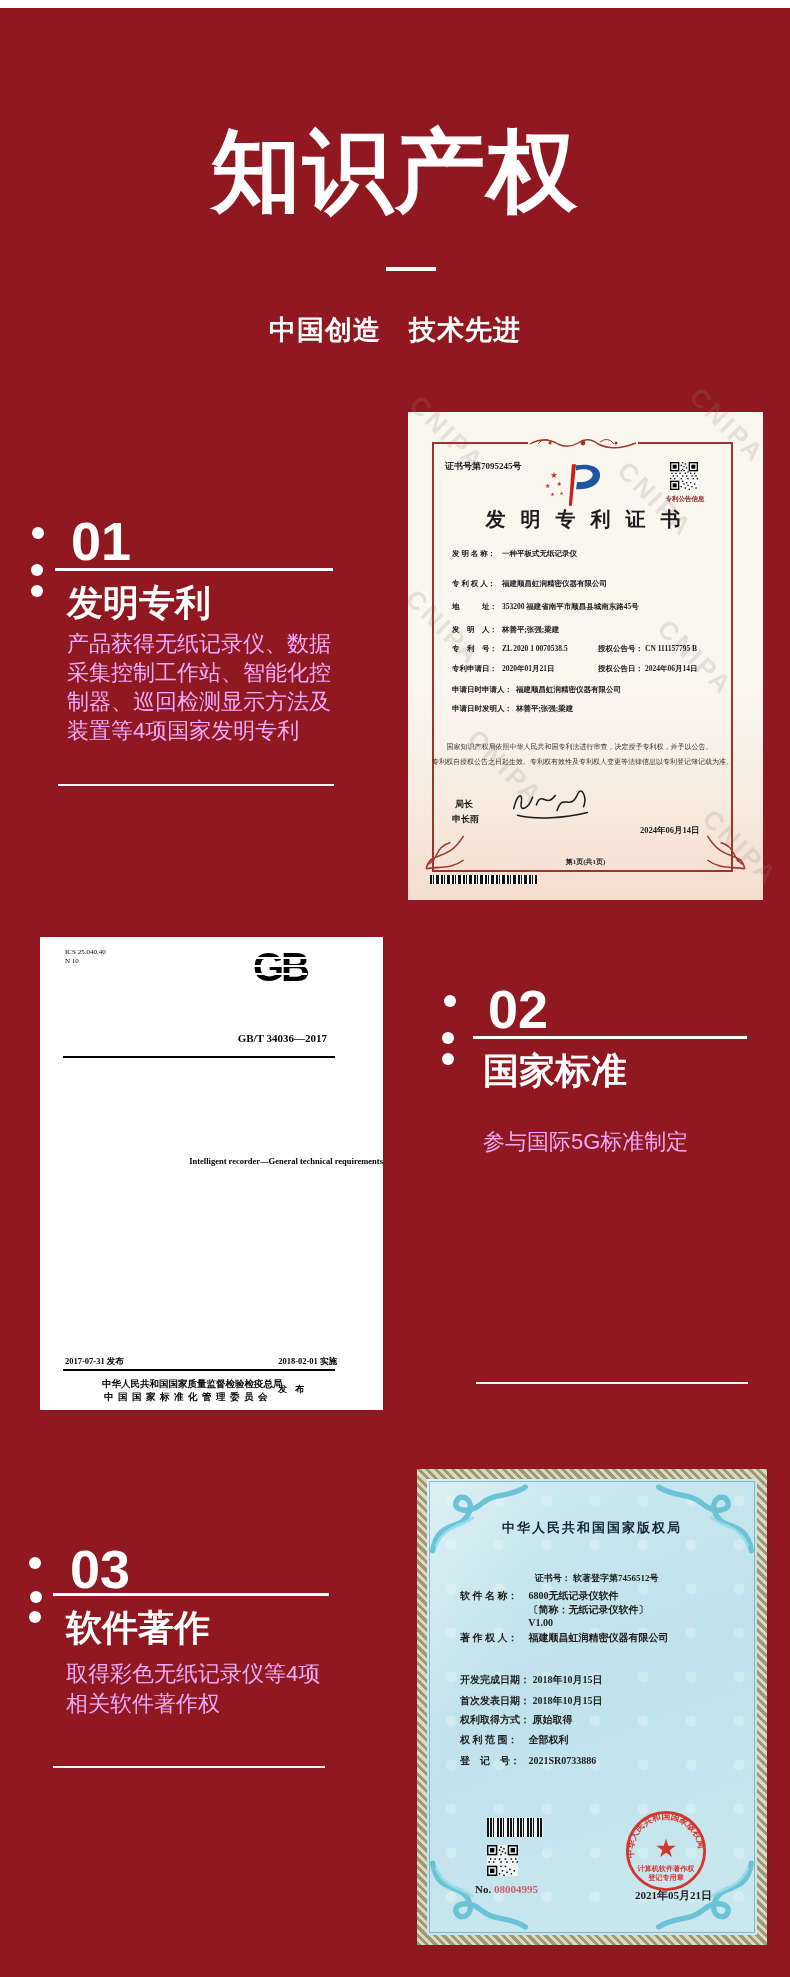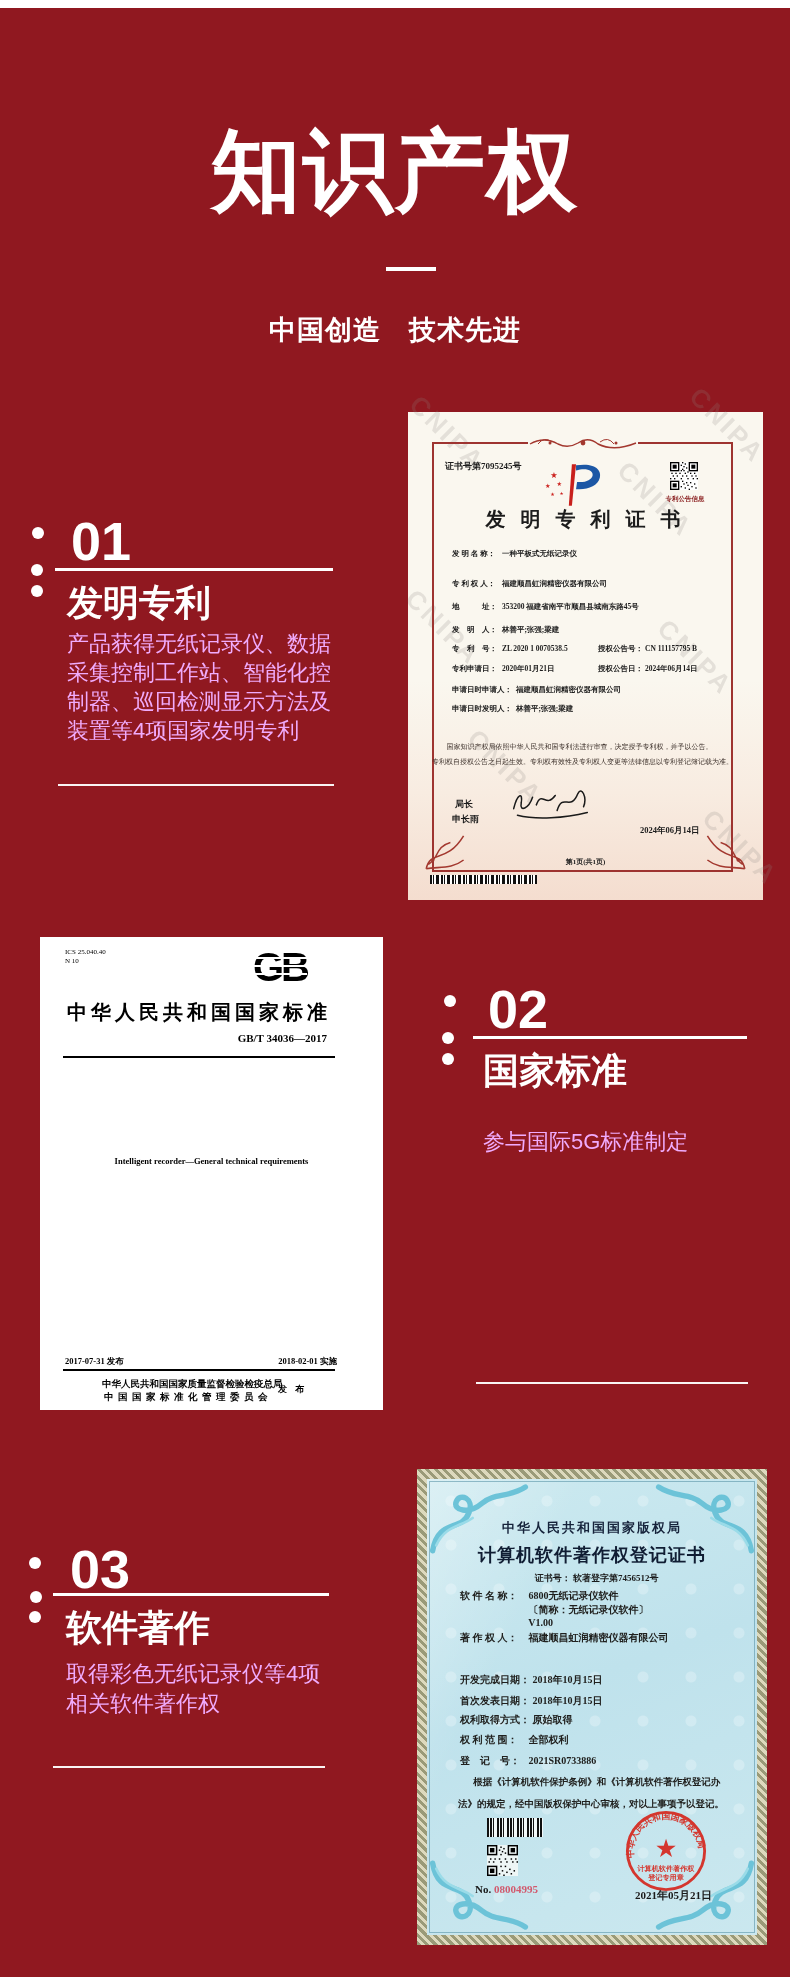--- a/index.html
+++ b/index.html
@@ -56,21 +56,21 @@
   .gb-logo{position:absolute;left:213px;top:10px;font-size:40px;font-weight:900;
            letter-spacing:-3px;line-height:1;font-family:"Liberation Sans",sans-serif}
   .gb-logo::after{content:"";position:absolute;inset:4px 0 2px 0;
            background:repeating-linear-gradient(180deg,transparent 0 6px,#fff 6px 8px)}
   .gb-title{position:absolute;left:23px;top:62px;width:272px;text-align:center;font-size:20px;
             font-weight:700;letter-spacing:4px;white-space:nowrap}
   .gb-stdno{position:absolute;top:95px;left:23px;width:264px;text-align:right;font-size:11px;font-weight:700}
   .gb-rule{position:absolute;left:23px;width:272px;height:1.5px;background:#000}
   .gb-subject{position:absolute;left:0;top:185px;width:100%;text-align:center;font-size:19px;
               font-weight:800;font-family:"Liberation Sans",sans-serif}
-  .gb-subject-en{position:absolute;left:0;top:219px;width:100%;text-align:center;font-size:8.5px;font-weight:700}
+  .gb-subject-en{position:absolute;left:0;top:219px;width:100%;text-align:right;font-size:8.5px;font-weight:700}
   .gb-date{position:absolute;top:419px;font-size:8.5px;font-weight:700}
   .gb-issuers{position:absolute;left:62px;top:441px;width:172px;text-align:center;
               font-size:9.5px;font-weight:700;line-height:12.5px;white-space:nowrap}
   .gb-issuer2{letter-spacing:4.5px}
   .gb-fabu{position:absolute;left:238px;top:446px;font-size:9px;font-weight:700;letter-spacing:3px}
   
   .swcert{left:417px;top:1469px;width:350px;height:476px;
           background:linear-gradient(115deg,rgba(255,255,255,.35) 0%,rgba(255,255,255,0) 30%),
                      linear-gradient(160deg,#cdeaf0 0%,#bfe2ec 45%,#cbe8ef 100%);
           font-family:"Liberation Serif",serif;color:#1c1c1c}
@@ -265,21 +265,20 @@
     <circle cx="8" cy="30" r="1.6" fill="#a3382f"></circle>
   </svg>
 </div>
 
 <div class="abs gbdoc">
   <div class="gb-ics">
     <div>ICS 25.040.40</div>
     <div>N 10</div>
   </div>
   <div class="gb-logo">GB</div>
-  <div class="gb-title">中华人民共和国国家标准</div>
   <div class="gb-stdno">GB/T 34036—2017</div>
   <div class="gb-rule" style="top:119px"></div>
   <div class="gb-subject-en">Intelligent recorder—General technical requirements</div>
   <div class="gb-date" style="left:25px">2017-07-31 发布</div>
   <div class="gb-date" style="right:46px">2018-02-01 实施</div>
   <div class="gb-rule" style="top:432px"></div>
   <div class="gb-issuers">
     <div>中华人民共和国国家质量监督检验检疫总局</div>
     <div class="gb-issuer2">中国国家标准化管理委员会</div>
   </div>
@@ -323,21 +322,20 @@
   <svg class="sw-corner" style="left:12px;bottom:12px;transform:scaleY(-1)" viewBox="0 0 110 80">
     <path d="M4,76 C10,40 36,56 44,34 C50,18 34,12 30,22 C26,32 44,36 58,24 C72,12 88,18 106,6" fill="none" stroke="#6cc3d8" stroke-width="6" stroke-linecap="round"></path>
     <path d="M8,70 C18,48 34,50 48,40" fill="none" stroke="#9adbe8" stroke-width="3" stroke-linecap="round"></path>
   </svg>
   <svg class="sw-corner" style="right:12px;bottom:12px;transform:scale(-1,-1)" viewBox="0 0 110 80">
     <path d="M4,76 C10,40 36,56 44,34 C50,18 34,12 30,22 C26,32 44,36 58,24 C72,12 88,18 106,6" fill="none" stroke="#6cc3d8" stroke-width="6" stroke-linecap="round"></path>
     <path d="M8,70 C18,48 34,50 48,40" fill="none" stroke="#9adbe8" stroke-width="3" stroke-linecap="round"></path>
   </svg>
 
   <div class="sw-authority">中华人民共和国国家版权局</div>
-  <div class="sw-title">计算机软件著作权登记证书</div>
   <div class="sw-certno">
     <span>证书号：</span>
     <span>软著登字第7456512号</span>
   </div>
 
   <div class="sw-row" style="top:120px">
     <span class="sw-lab">软 件 名 称：</span>
     <span>6800无纸记录仪软件</span>
   </div>
   <div class="sw-row" style="top:134px">
@@ -366,21 +364,20 @@
   </div>
   <div class="sw-row" style="top:264px">
     <span class="sw-lab">权 利 范 围：</span>
     <span>全部权利</span>
   </div>
   <div class="sw-row" style="top:285px">
     <span class="sw-lab">登　记　号：</span>
     <span>2021SR0733886</span>
   </div>
 
-  <div class="sw-stmt">根据《计算机软件保护条例》和《计算机软件著作权登记办法》的规定，经中国版权保护中心审核，对以上事项予以登记。</div>
 
   <div class="sw-barcode"></div>
   <svg class="sw-qr" viewBox="0 0 21 21">
     <rect width="21" height="21" fill="#eef6f6"></rect>
     <g fill="#000">
       <rect x="0" y="0" width="7" height="7"></rect>
         <rect x="14" y="0" width="7" height="7"></rect>
         <rect x="0" y="14" width="7" height="7"></rect>
     </g>
     <g fill="#eef6f6">

